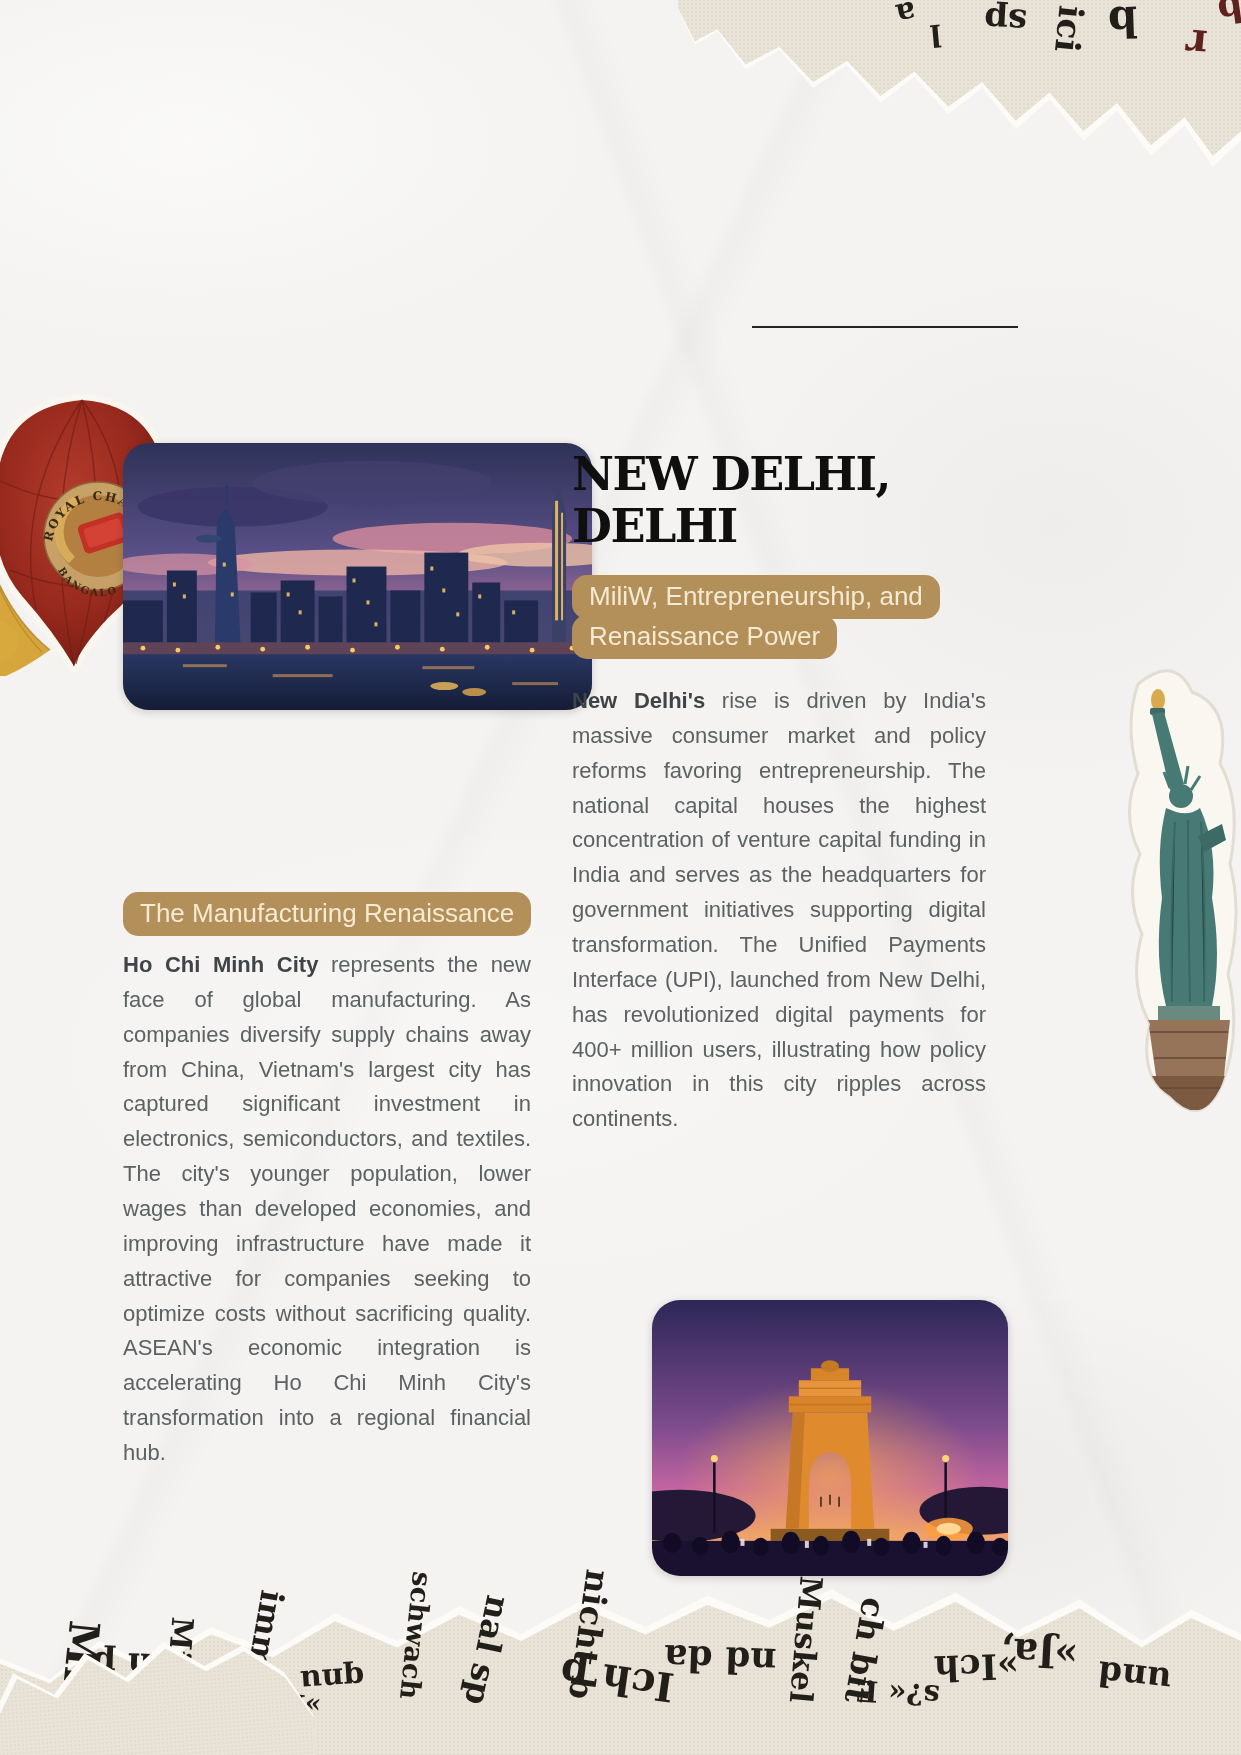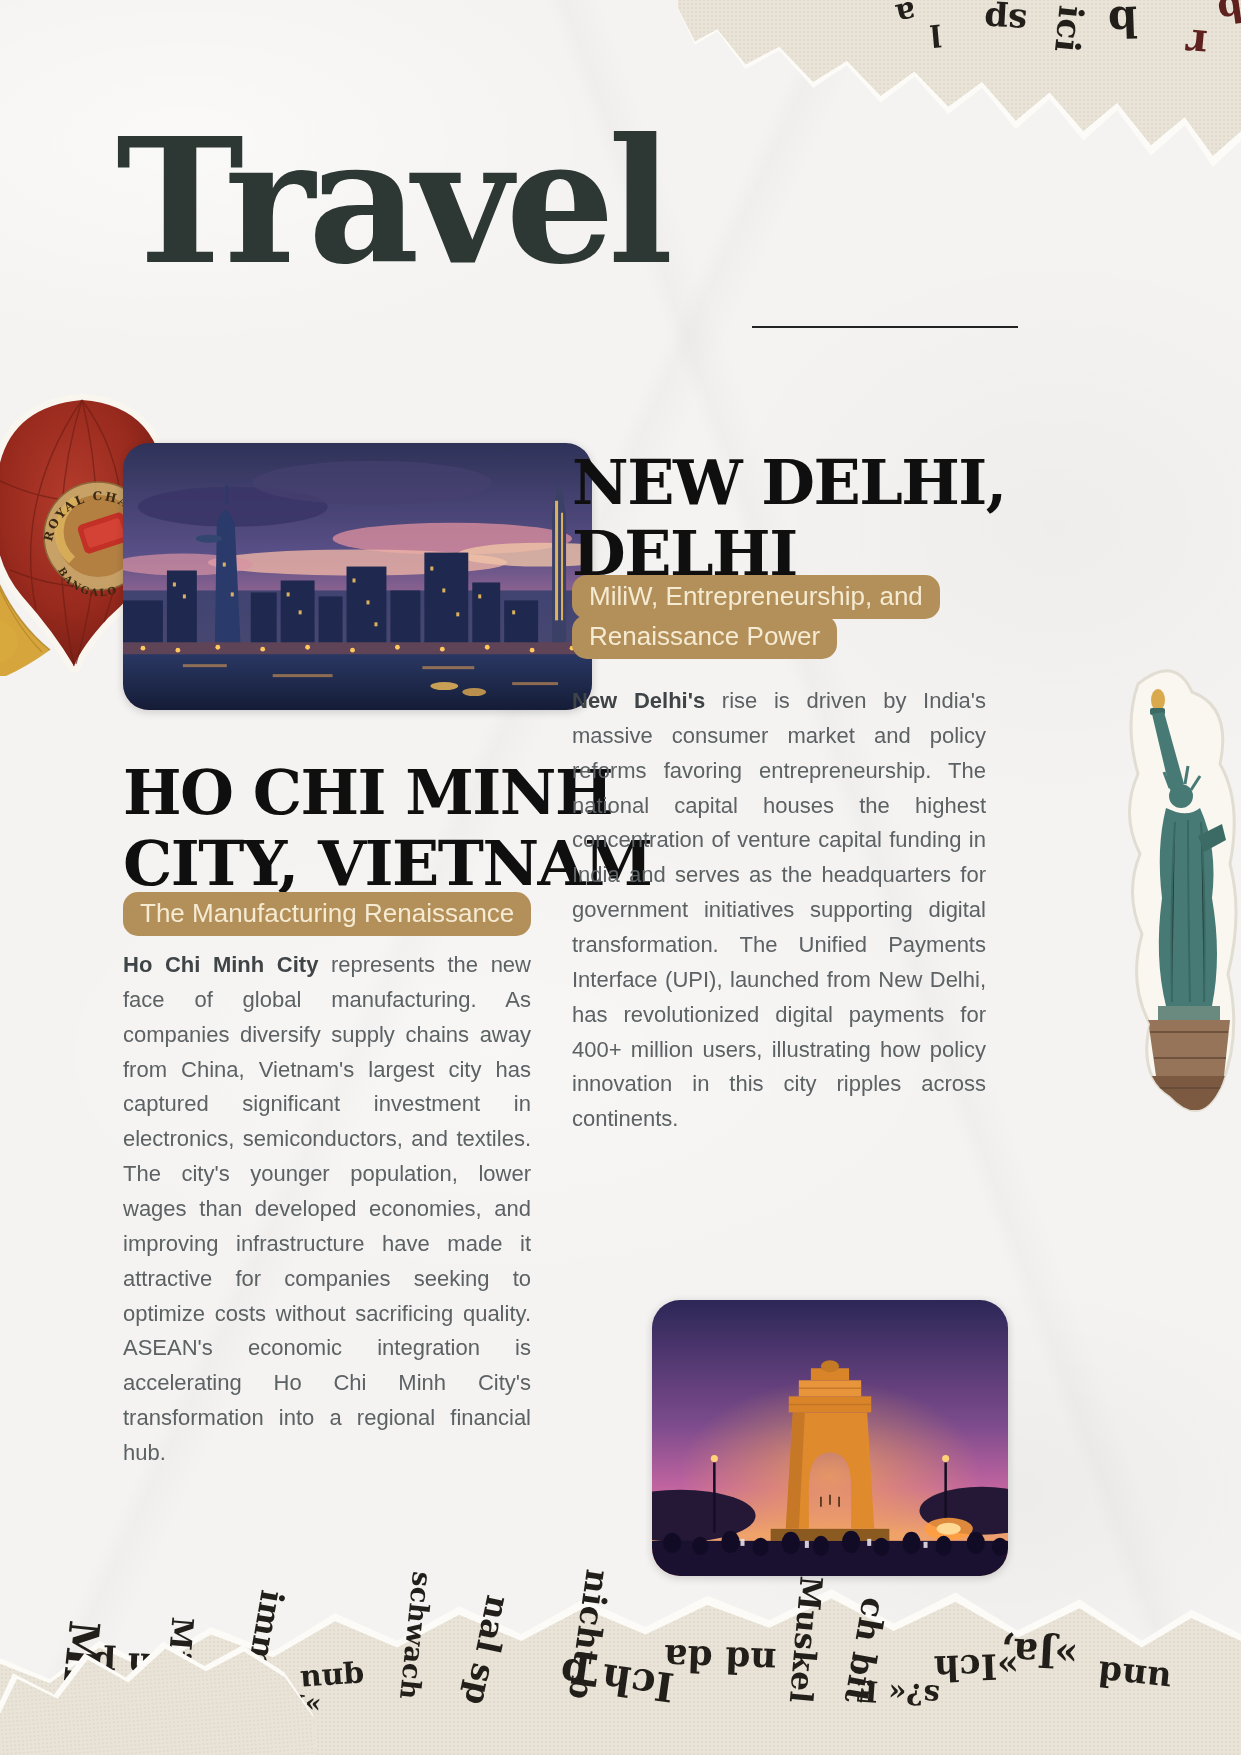--- a/index.html
+++ b/index.html
@@ -37,21 +37,21 @@
   #section-title{
     left:116px;top:116px;
     font-family:"DejaVu Serif",serif;font-weight:700;
     font-size:172px;line-height:1.0;letter-spacing:-7px;color:#2d3835;
   }
   #title-rule{left:752px;top:326px;width:266px;height:2px;background:#232323;}
 
   
   .h2{
     font-family:"DejaVu Serif",serif;font-weight:700;color:#0f0f0f;
-    font-size:62px;line-height:1.14;letter-spacing:-1.5px;white-space:nowrap;
+    font-size:46px;line-height:1.14;letter-spacing:-1.5px;white-space:nowrap;
   }
   .tag{
     display:inline;background:#b3905a;color:#f5ead2;
     font-size:26px;line-height:1.55;padding:6px 17px 8px;border-radius:15px;
     -webkit-box-decoration-break:clone;box-decoration-break:clone;
   }
   .tagwrap{line-height:1.9;}
   .body-p{
     font-size:22px;line-height:1.585;color:#5c6164;
     text-align:justify;text-align-last:left;margin:0;
@@ -98,21 +98,20 @@
     <div class="paper"></div>
     <span class="frag" style="left:218px;top:4px;font-size:30px;transform:rotate(168deg);">a</span>
     <span class="frag" style="left:252px;top:26px;font-size:30px;transform:rotate(175deg);">l</span>
     <span class="frag" style="left:306px;top:10px;font-size:34px;transform:rotate(183deg);">sp</span>
     <span class="frag" style="left:368px;top:18px;font-size:34px;transform:rotate(96deg);">ici</span>
     <span class="frag" style="left:430px;top:6px;font-size:42px;transform:rotate(178deg);">b</span>
     <span class="frag maroon" style="left:508px;top:30px;font-size:40px;transform:rotate(185deg);">r</span>
     <span class="frag maroon" style="left:540px;top:-2px;font-size:36px;transform:rotate(172deg);">b</span>
   </div>
 
-  <div id="section-title" class="abs">Travel</div>
   <div id="title-rule" class="abs"></div>
 
   <div class="abs" style="left:-16px;top:380px;width:204px;height:302px;">
     <svg viewBox="0 0 204 302">
       <defs>
         <radialGradient id="ballGrad" cx="45%" cy="38%" r="70%">
           <stop offset="0%" stop-color="#b43c2c"></stop>
             <stop offset="60%" stop-color="#97291d"></stop>
             <stop offset="100%" stop-color="#6f1c13"></stop>
         </radialGradient>
@@ -232,24 +231,20 @@
         <rect x="60" y="222" width="44" height="3"></rect>
           <rect x="150" y="232" width="60" height="3"></rect>
         <rect x="300" y="224" width="52" height="3"></rect>
           <rect x="390" y="240" width="46" height="3"></rect>
       </g>
       <ellipse cx="322" cy="244" rx="14" ry="4" fill="#c8a055"></ellipse>
       <ellipse cx="352" cy="250" rx="12" ry="4" fill="#b88f4c"></ellipse>
     </svg>
   </div>
 
-  <div class="abs h2" style="left:123px;top:758px;">
-    <div>HO CHI MINH</div>
-    <div>CITY, VIETNAM</div>
-  </div>
   <div class="abs tagwrap" style="left:123px;top:893px;width:460px;">
     <span class="tag">The Manufacturing Renaissance</span>
   </div>
   <p class="abs body-p" style="left:123px;top:948px;width:408px;">
     <b>Ho Chi Minh City</b><span> represents the new face of global manufacturing. As companies diversify supply chains away from China, Vietnam's largest city has captured significant investment in electronics, semiconductors, and textiles. The city's younger population, lower wages than developed economies, and improving infrastructure have made it attractive for companies seeking to optimize costs without sacrificing quality. ASEAN's economic integration is accelerating Ho Chi Minh City's transformation into a regional financial hub.</span>
   </p>
 
   <div class="abs h2" style="left:572px;top:448px;">
     <div>NEW DELHI,</div>
     <div>DELHI</div>

